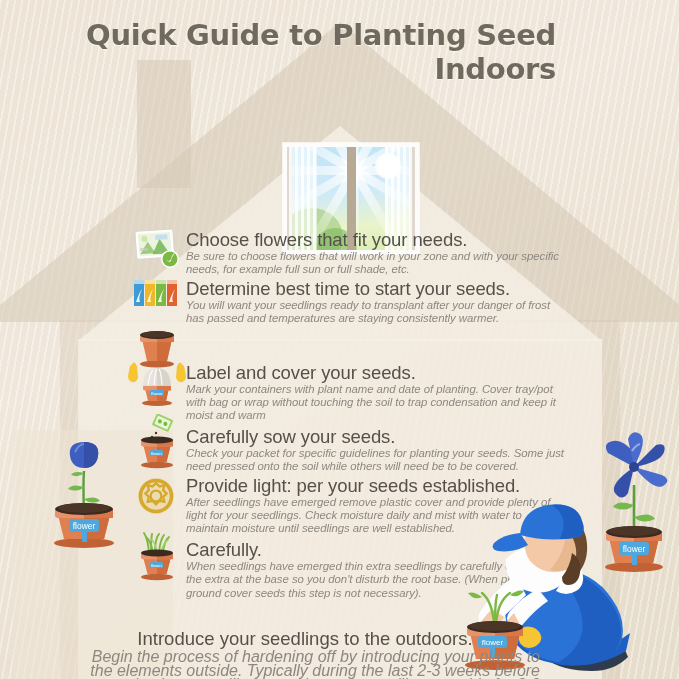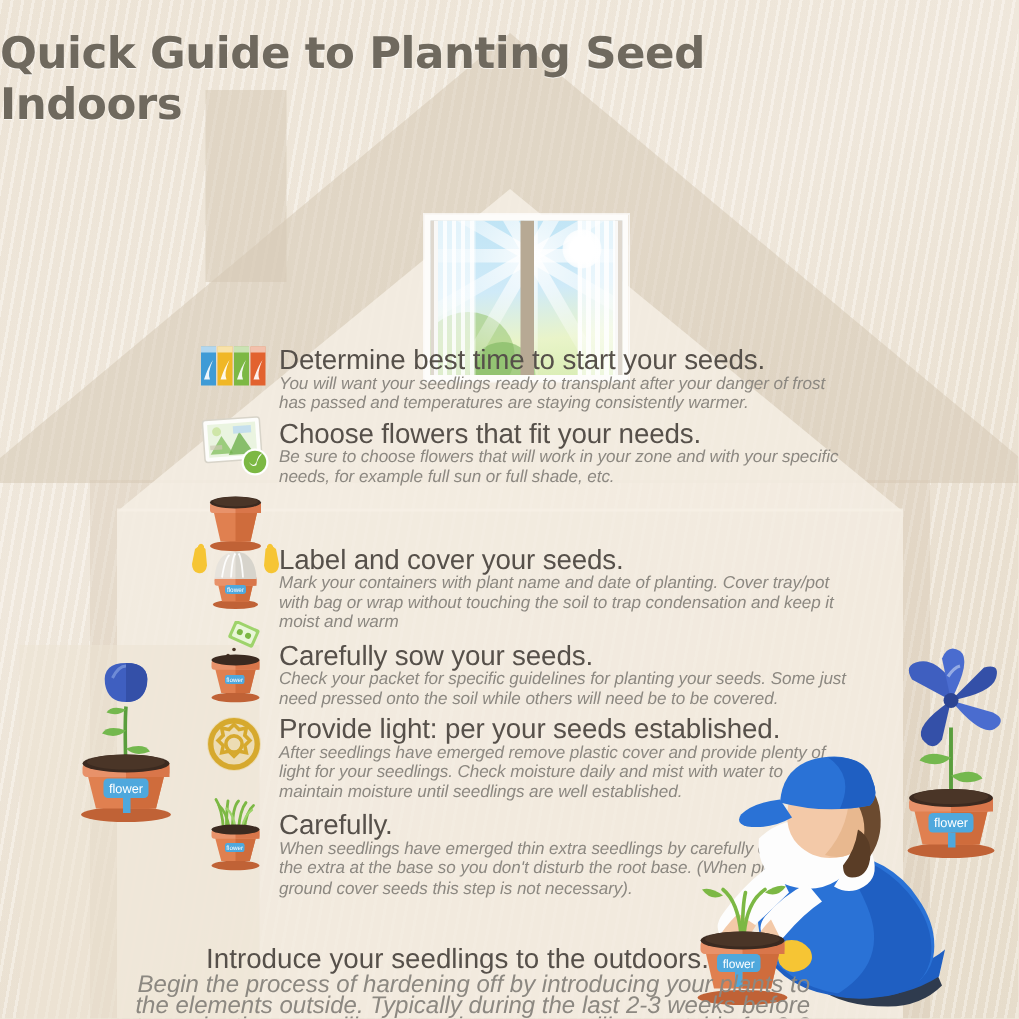--- a/index.html
+++ b/index.html
@@ -76,21 +76,21 @@
   .win-sash-l{position:absolute;left:0;top:0;width:5px;height:100%;background:#b7a994;}
   .win-sash-r{position:absolute;right:0;top:0;width:5px;height:100%;background:#b7a994;}
   .win-curtain{
     position:absolute;top:-4px;height:111px;width:34px;
     background:repeating-linear-gradient(90deg, rgba(255,255,255,0.92) 0 3px, rgba(255,255,255,0.55) 3px 6px);
   }
   .win-curtain.l{left:-4px;}
   .win-curtain.r{right:-4px;}
   
   .title{
-    position:absolute;left:0;top:18px;width:556px;text-align:left;
+    position:absolute;left:0;top:18px;width:556px;text-align:right;
     font-family:"DejaVu Sans","Liberation Sans",sans-serif;
     font-weight:bold;font-size:29px;letter-spacing:-0.3px;
     color:#6f695e;text-shadow:0 1px 0 rgba(255,255,255,0.6);
   }
   
   .steps{position:absolute;left:132px;top:229px;width:432px;}
   .step{position:relative;margin-bottom:1px;padding-left:54px;min-height:34px;}
   .step h3{
     margin:0;font-weight:normal;font-size:18.5px;line-height:21px;
     color:#56504a;letter-spacing:-0.1px;
@@ -153,20 +153,41 @@
     <div class="win-sash-l"></div>
     <div class="win-mullion"></div>
     <div class="win-sash-r"></div>
     <div class="win-curtain l"></div>
     <div class="win-curtain r"></div>
   </div>
 
   <div class="title">Quick Guide to Planting Seed Indoors</div>
 
   <div class="steps">
+
+    <div class="step">
+      <span class="ico">
+        <svg width="50" height="42" viewBox="0 0 50 42">
+          <g transform="rotate(-4 25 20)">
+            <rect x="4" y="3" width="38" height="28" rx="2" fill="#fdfdfb" stroke="#d8d4c9"></rect>
+            <rect x="7" y="6" width="32" height="22" fill="#eaf4e0"></rect>
+            <path d="M8 26 L16 14 L23 26 Z" fill="#8dc46b" opacity=".85"></path>
+            <path d="M20 27 L28 12 L37 27 Z" fill="#6fb04e" opacity=".8"></path>
+            <circle cx="13" cy="11" r="3" fill="#cfe6a8"></circle>
+            <rect x="24" y="8" width="12" height="5" fill="#bcd9f0" opacity=".8"></rect>
+            <rect x="8" y="20" width="8" height="3" fill="#cfc9b5" opacity=".7"></rect>
+          </g>
+          <circle cx="38" cy="32" r="9" fill="#ffffff"></circle>
+          <circle cx="38" cy="32" r="7.5" fill="#7cb844"></circle>
+          <path d="M34 32 q3 4 5 0 q1-5 4-6 q-4 5 -4 8 q-3 2 -5 -2Z" fill="#ffffff"></path>
+        </svg>
+      </span>
+      <h3>Choose flowers that fit your needs.</h3>
+      <p>Be sure to choose flowers that will work in your zone and with your specific needs, for example full sun or full shade, etc.</p>
+    </div>
 
     <div class="step">
       <span class="ico">
         <svg width="50" height="36" viewBox="0 0 50 36">
           <g>
             <rect x="2" y="4" width="10" height="26" fill="#3f9bd6"></rect>
             <rect x="13" y="4" width="10" height="26" fill="#f0b726"></rect>
             <rect x="24" y="4" width="10" height="26" fill="#7cb844"></rect>
             <rect x="35" y="4" width="10" height="26" fill="#e2622f"></rect>
             <path d="M4 26 q3-9 6-13 q-4 9 -2 13Z" fill="#ffffff" opacity=".9"></path>
@@ -175,41 +196,20 @@
             <path d="M37 26 q3-9 6-13 q-4 9 -2 13Z" fill="#ffffff" opacity=".9"></path>
             <rect x="2" y="4" width="10" height="4" fill="#ffffff" opacity=".6"></rect>
             <rect x="13" y="4" width="10" height="4" fill="#ffffff" opacity=".6"></rect>
             <rect x="24" y="4" width="10" height="4" fill="#ffffff" opacity=".6"></rect>
             <rect x="35" y="4" width="10" height="4" fill="#ffffff" opacity=".6"></rect>
           </g>
         </svg>
       </span>
       <h3>Determine best time to start your seeds.</h3>
       <p>You will want your seedlings ready to transplant after your danger of frost has passed and temperatures are staying consistently warmer.</p>
-    </div>
-
-    <div class="step">
-      <span class="ico">
-        <svg width="50" height="42" viewBox="0 0 50 42">
-          <g transform="rotate(-4 25 20)">
-            <rect x="4" y="3" width="38" height="28" rx="2" fill="#fdfdfb" stroke="#d8d4c9"></rect>
-            <rect x="7" y="6" width="32" height="22" fill="#eaf4e0"></rect>
-            <path d="M8 26 L16 14 L23 26 Z" fill="#8dc46b" opacity=".85"></path>
-            <path d="M20 27 L28 12 L37 27 Z" fill="#6fb04e" opacity=".8"></path>
-            <circle cx="13" cy="11" r="3" fill="#cfe6a8"></circle>
-            <rect x="24" y="8" width="12" height="5" fill="#bcd9f0" opacity=".8"></rect>
-            <rect x="8" y="20" width="8" height="3" fill="#cfc9b5" opacity=".7"></rect>
-          </g>
-          <circle cx="38" cy="32" r="9" fill="#ffffff"></circle>
-          <circle cx="38" cy="32" r="7.5" fill="#7cb844"></circle>
-          <path d="M34 32 q3 4 5 0 q1-5 4-6 q-4 5 -4 8 q-3 2 -5 -2Z" fill="#ffffff"></path>
-        </svg>
-      </span>
-      <h3>Choose flowers that fit your needs.</h3>
-      <p>Be sure to choose flowers that will work in your zone and with your specific needs, for example full sun or full shade, etc.</p>
     </div>
 
     <div class="step">
       <span class="ico">
         <svg width="50" height="44" viewBox="0 0 50 44">
           <ellipse cx="25" cy="39" rx="17" ry="3.5" fill="#c06236"></ellipse>
           <path d="M10 14 L15 36 h20 l5-22 Z" fill="#e08050"></path>
           <path d="M25 14 L25 36 h10 l5-22 Z" fill="#cf6c3c"></path>
           <rect x="8" y="10" width="34" height="7" rx="2" fill="#e8926a"></rect>
           <rect x="25" y="10" width="17" height="7" fill="#d87murky" opacity="0"></rect>

